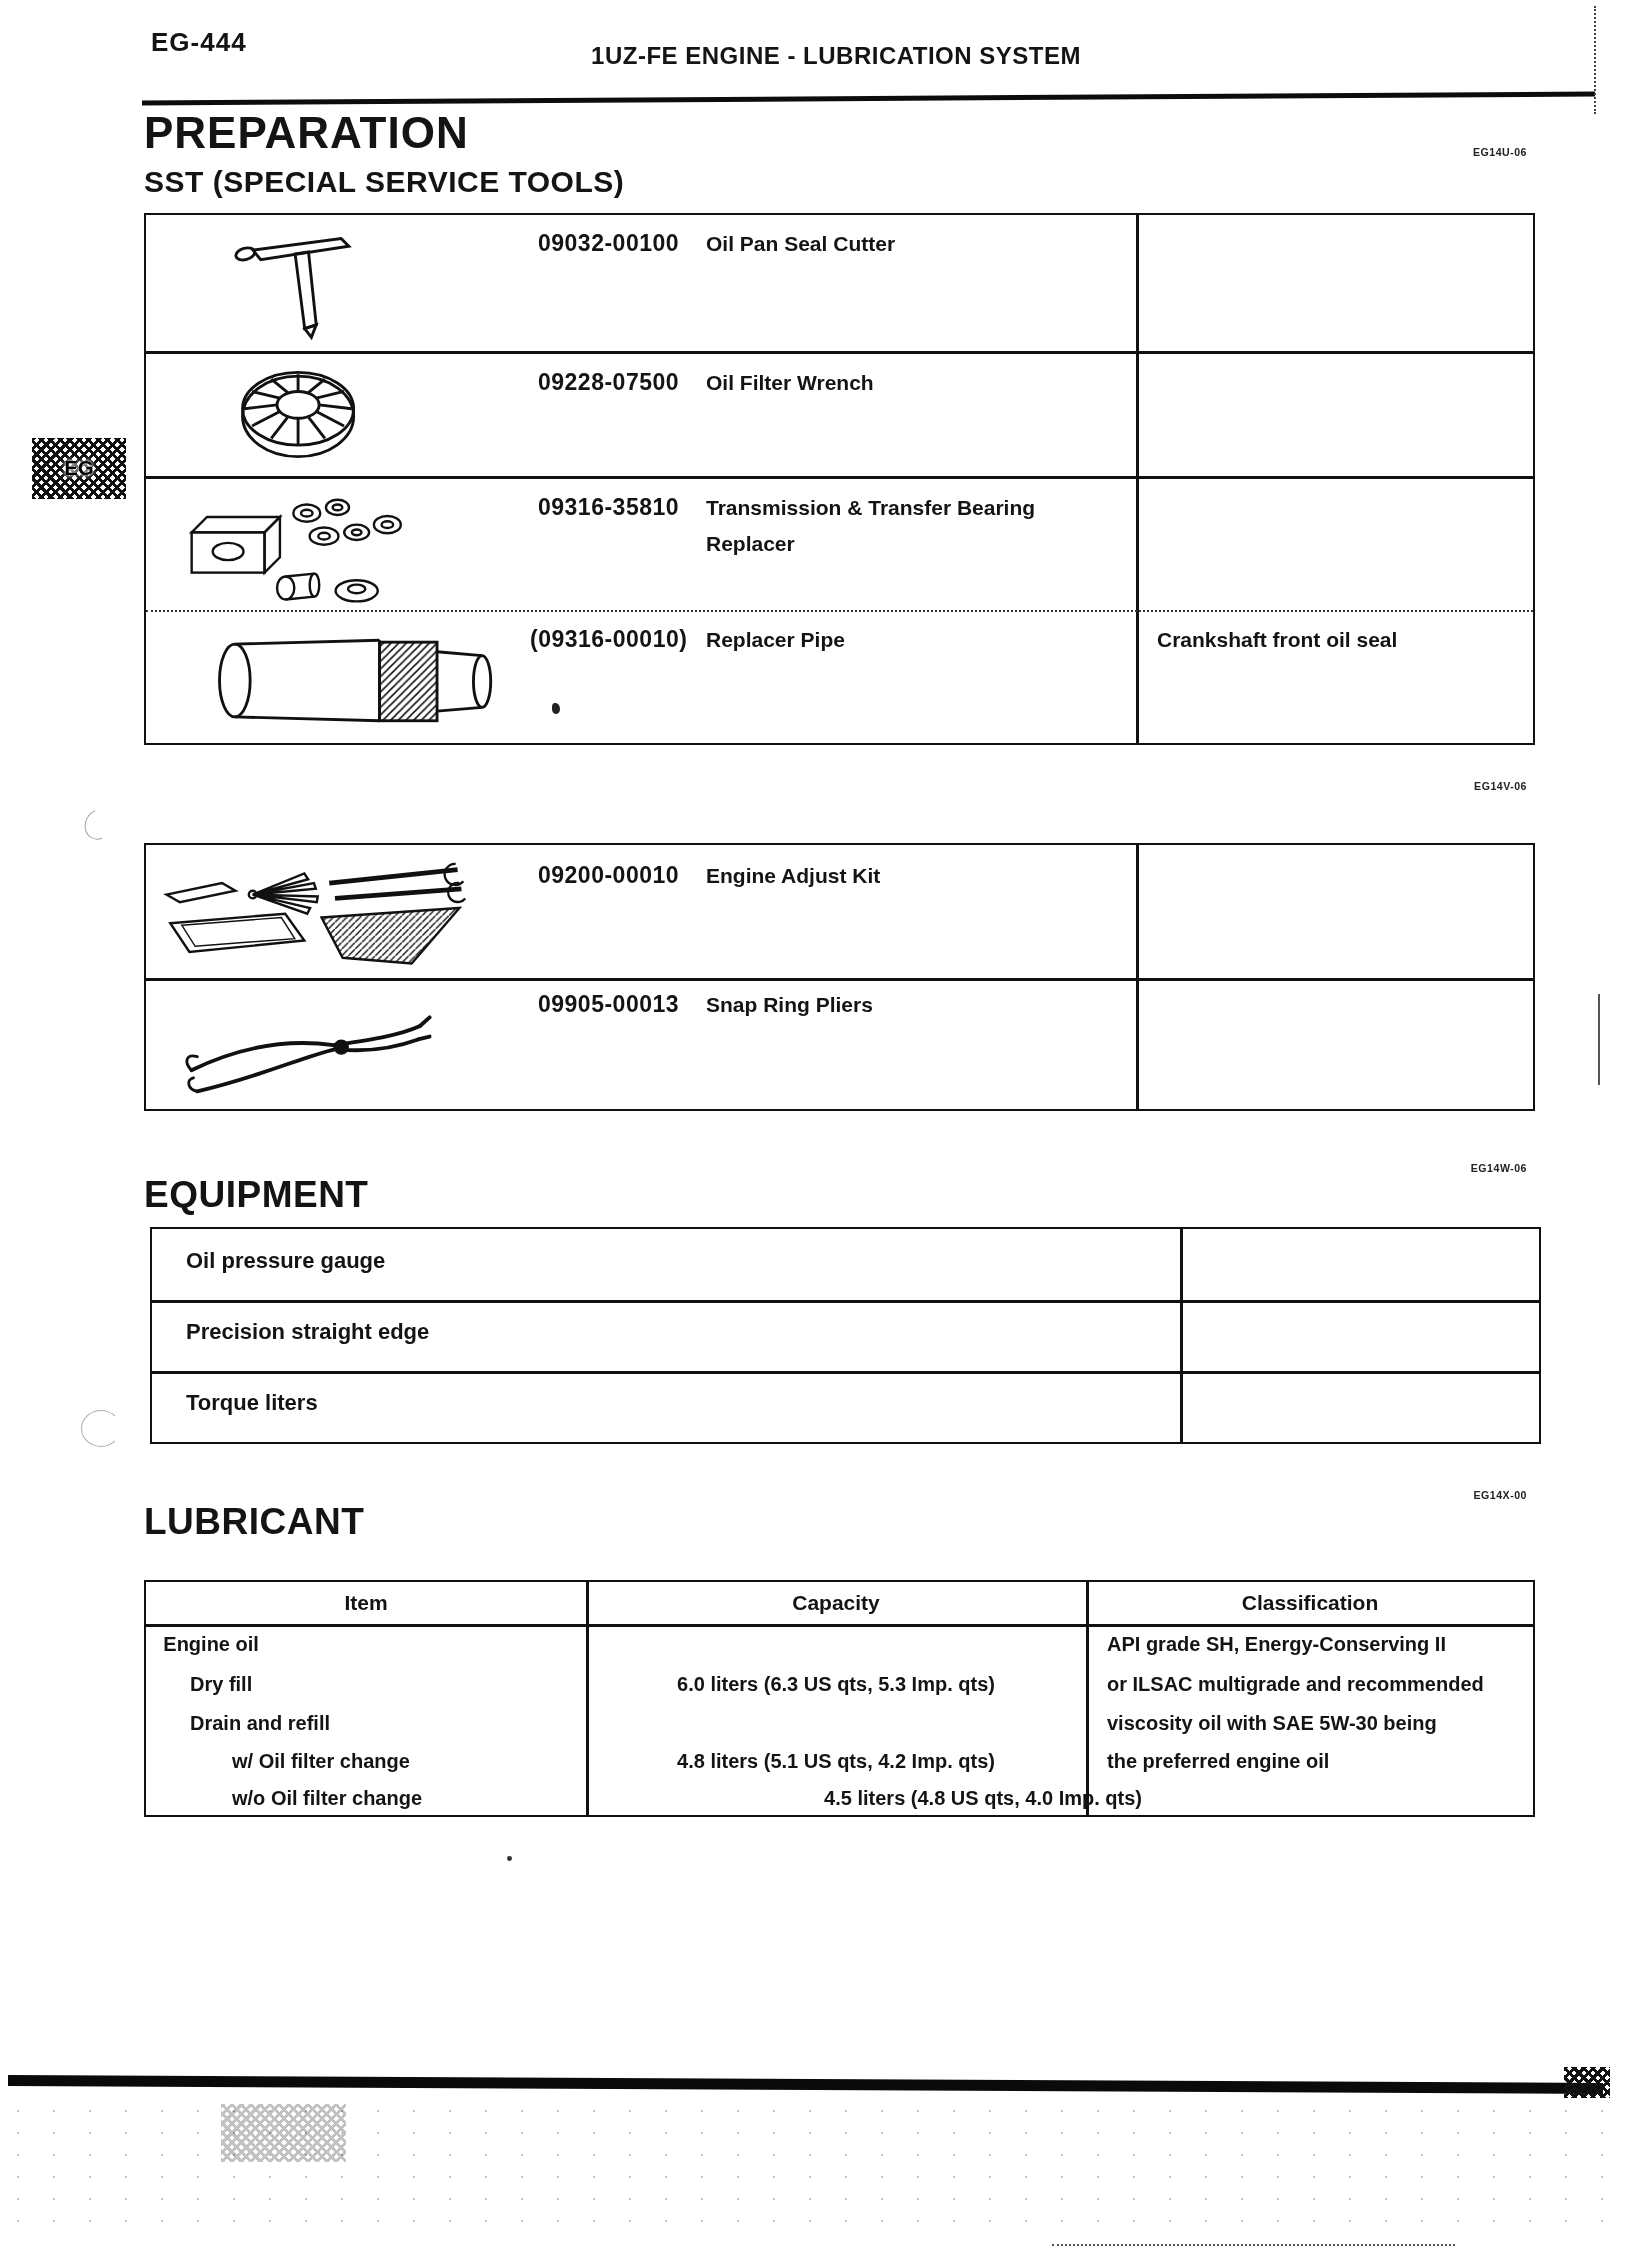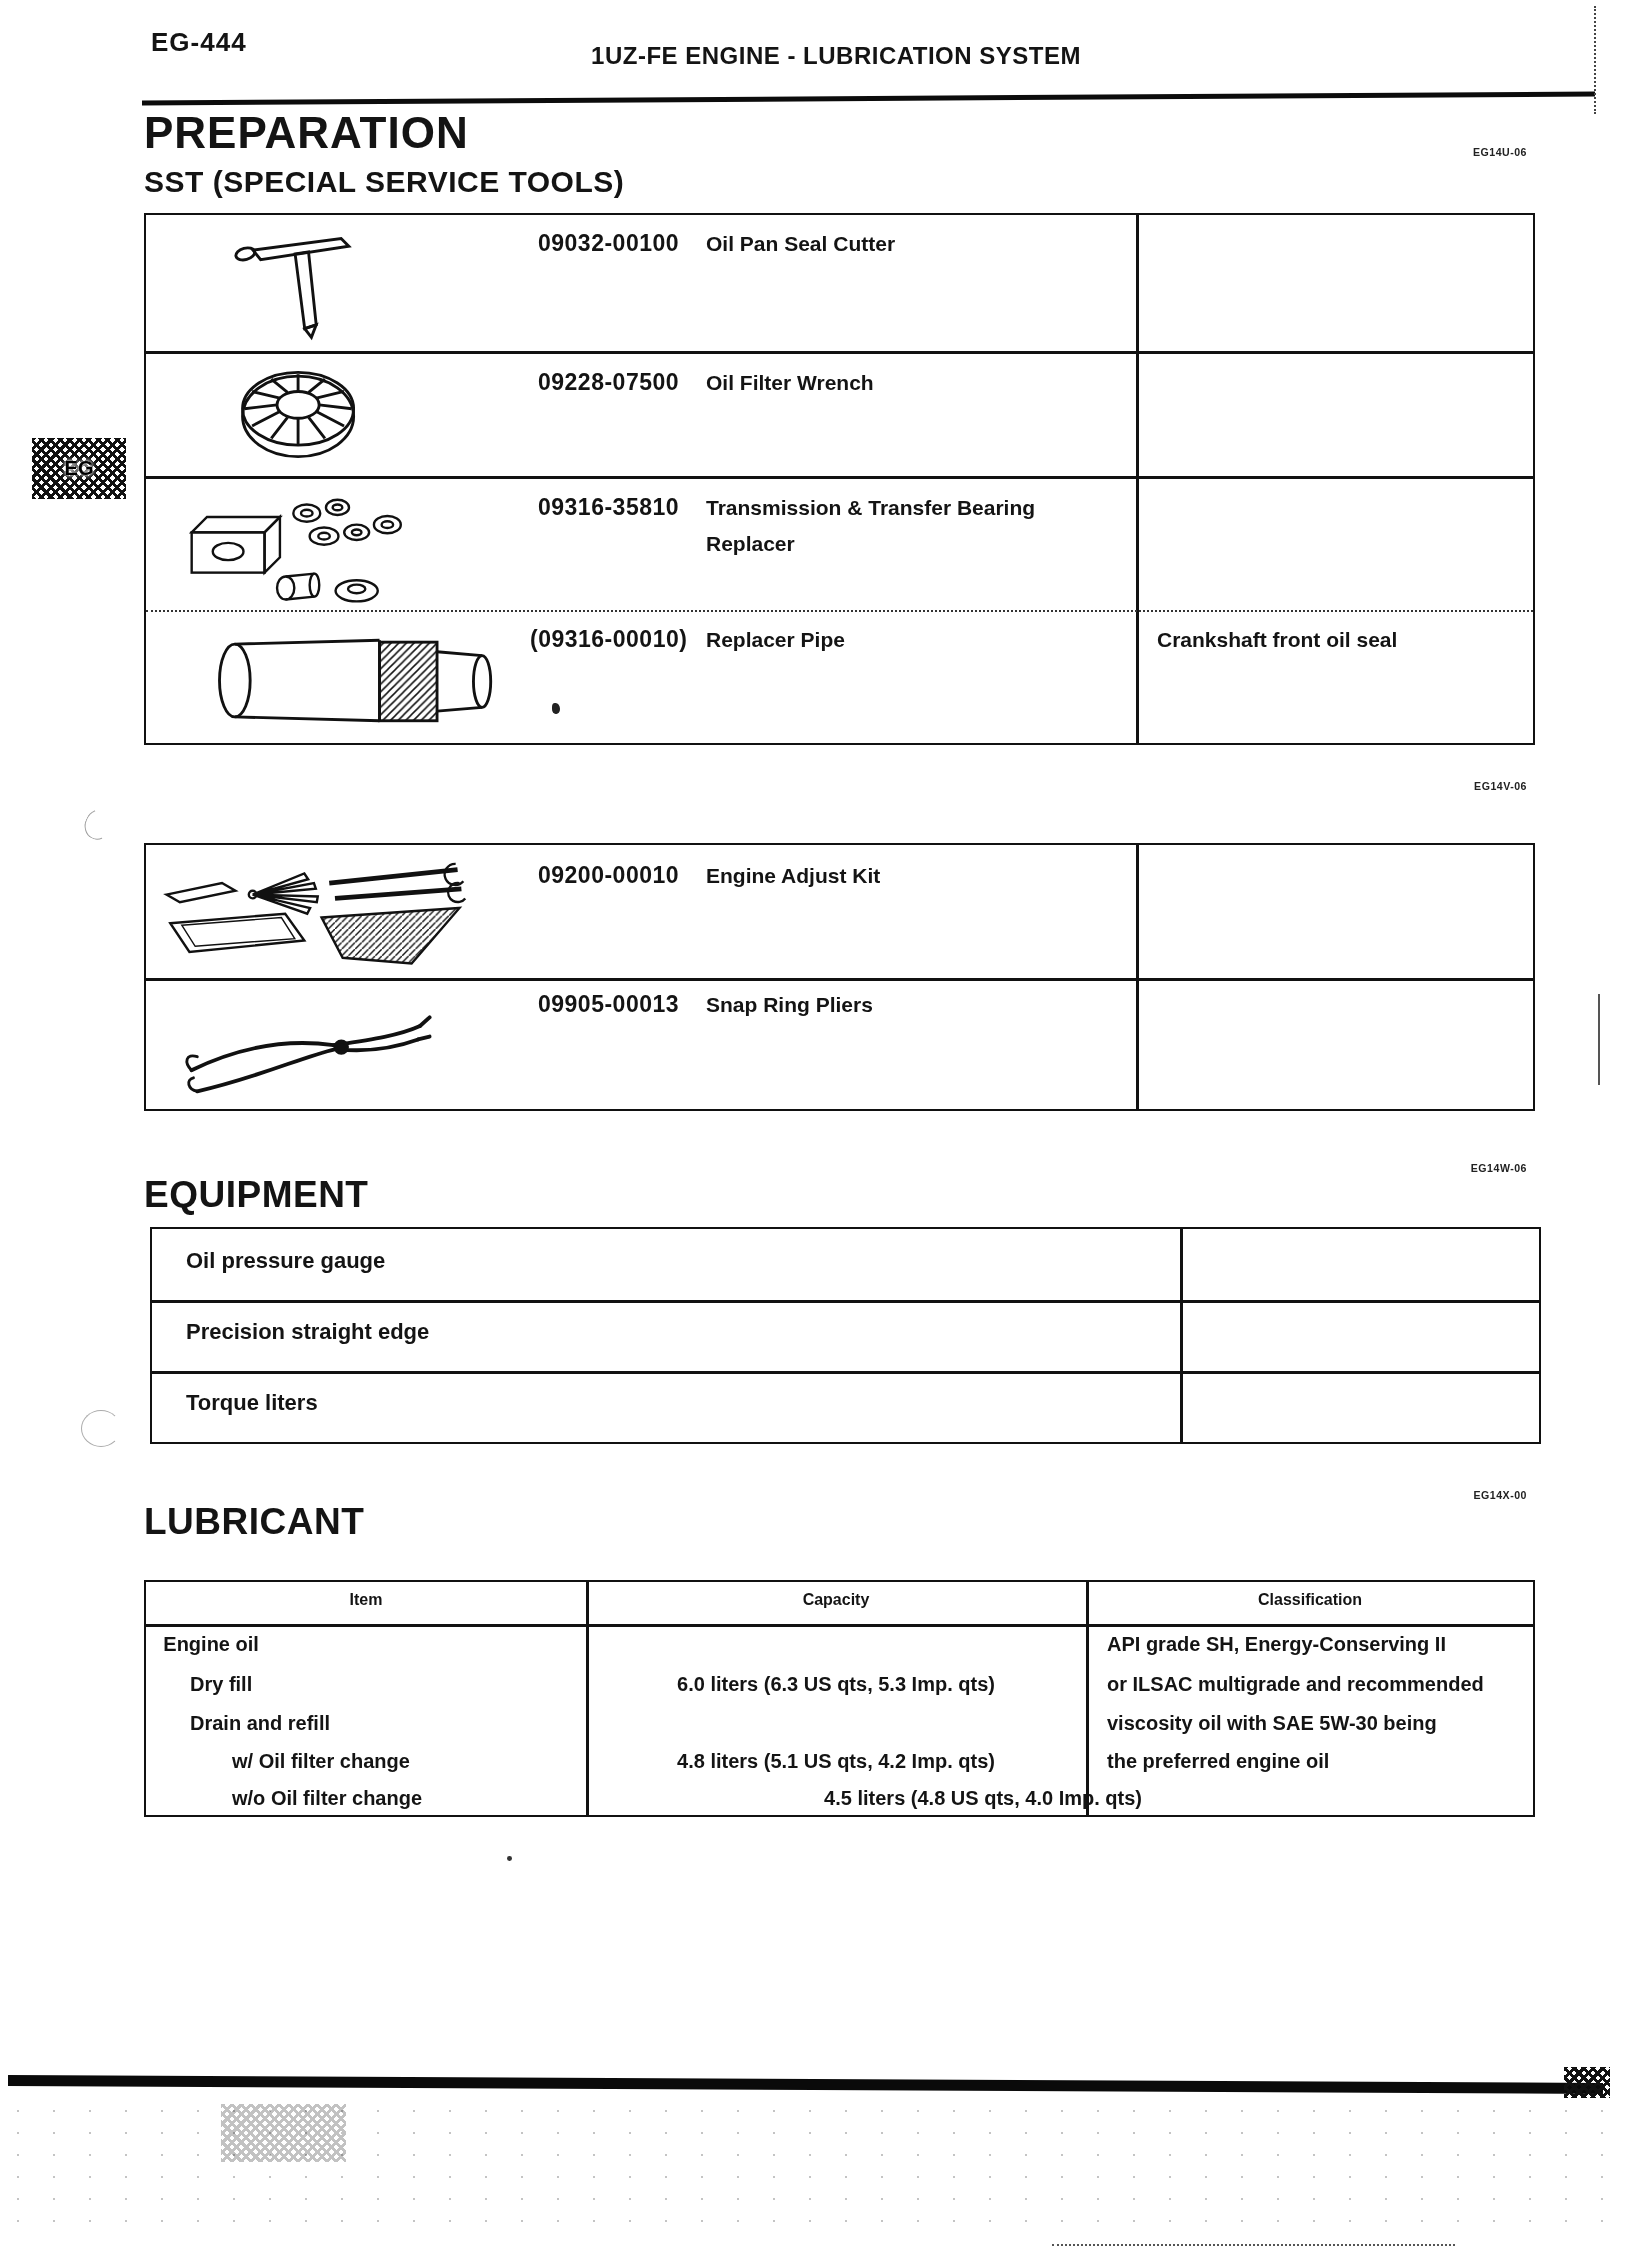--- a/index.html
+++ b/index.html
@@ -9,21 +9,21 @@
   .pgnum{font-size:26px;font-weight:800;letter-spacing:1px;}
   .htitle{font-size:24px;font-weight:800;letter-spacing:0.5px;text-align:center;}
   .h1{font-size:44px;font-weight:800;letter-spacing:1px;}
   .h2{font-size:30px;font-weight:800;letter-spacing:0.5px;}
   .h3{font-size:37px;font-weight:800;letter-spacing:0.5px;}
   .code{font-size:10.6px;font-weight:700;letter-spacing:0.5px;text-align:right;color:#222;}
   .part{font-size:23px;font-weight:700;letter-spacing:0.5px;}
   .desc{font-size:21px;font-weight:700;}
   .note{font-size:21px;font-weight:700;}
   .equip{font-size:22px;font-weight:700;}
-  .lubh{font-size:16px;font-weight:700;text-align:center;}
+  .lubh{font-size:21px;font-weight:700;text-align:center;}
   .lub{font-size:20px;font-weight:700;}
   .tbl{border:2.9px solid #111;}
   .vline{position:absolute;width:2.9px;background:#111;top:0;bottom:0;}
   .hline{position:absolute;height:2.9px;background:#111;left:0;right:0;}
   .hdot{position:absolute;border-top:2.9px dotted #333;left:0;right:0;height:0;}
   .crosshatch{background-image:
       repeating-linear-gradient(45deg,#111 0 2.9px,rgba(0,0,0,0) 2.9px 6.7px),
       repeating-linear-gradient(135deg,#111 0 2.9px,rgba(0,0,0,0) 2.9px 6.7px);}
   .speckle{background-image:radial-gradient(#555 1px, rgba(0,0,0,0) 1.3px);
            background-size:36px 22px;opacity:.35;}

